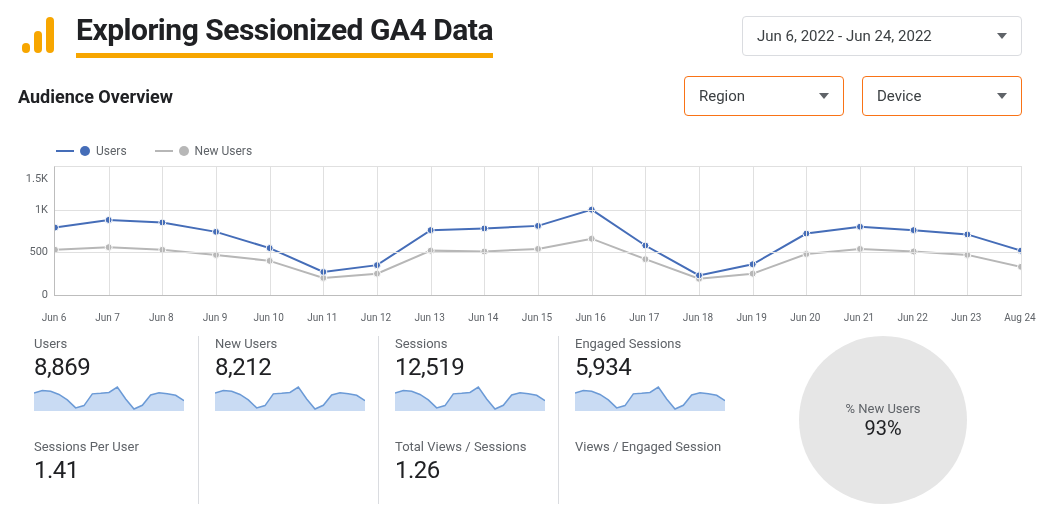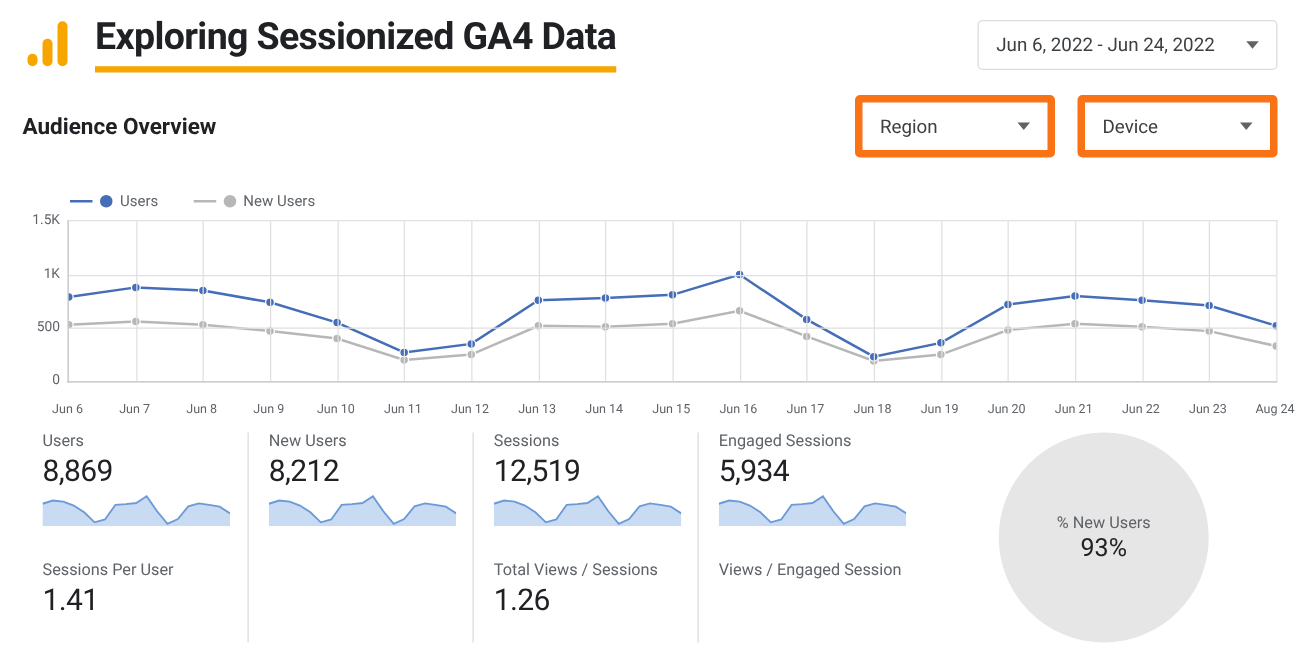--- a/index.html
+++ b/index.html
@@ -39,21 +39,21 @@
     .title-underline {
       height: 5px;
       background: #f7a600;
       width: 100%;
       margin-top: 6px;
     }
     .date-range {
       border: 1px solid #dadce0;
       border-radius: 4px;
       padding: 10px 14px;
-      width: 240px;
+      width: 280px;
       display: flex;
       justify-content: space-between;
       align-items: center;
       font-size: 15px;
       color: #3c4043;
       cursor: pointer;
       margin-top: 2px;
     }
     .second-row {
       display: flex;
@@ -63,21 +63,21 @@
     }
     .subtitle {
       font-size: 18px;
       font-weight: 700;
     }
     .filters {
       display: flex;
       gap: 18px;
     }
     .filter {
-      border: 6px solid #f97316;
+      border: 1px solid #f97316;
       border-radius: 4px;
       padding: 10px 14px;
       width: 160px;
       display: flex;
       justify-content: space-between;
       align-items: center;
       font-size: 15px;
       color: #3c4043;
       cursor: pointer;
     }
@@ -217,21 +217,21 @@
     <span class="leg-dot" id="leg-dot-2" style="background: rgb(183, 183, 183);"></span>
     <span>New Users</span>
   </div>
 </div>
 
 <div class="chart-outer">
   <div class="y-axis" id="y-axis">
       <div class="y-tick" style="top: 128px;">0</div>
       <div class="y-tick" style="top: 85.3333px;">500</div>
       <div class="y-tick" style="top: 42.6667px;">1K</div>
-      <div class="y-tick" style="top: 0px;">1.5K</div>
+      <div class="y-tick" style="top: 12px;">1.5K</div>
     </div>
   <div class="plot" id="plot">
     <svg id="plot-svg" width="100%" height="100%" preserveAspectRatio="none" style="position:absolute;left:0;top:0;" viewBox="0 0 966 128">
         <path d="M0 82.77333333333334 L53.666666666666664 80.21333333333334 L107.33333333333333 82.77333333333334 L161 87.89333333333333 L214.66666666666666 93.86666666666667 L268.33333333333337 110.93333333333334 L322 106.66666666666667 L375.6666666666667 83.62666666666667 L429.3333333333333 84.47999999999999 L483 81.92 L536.6666666666667 71.68 L590.3333333333334 92.16 L644 111.78666666666666 L697.6666666666666 106.66666666666667 L751.3333333333334 87.03999999999999 L805 81.92 L858.6666666666666 84.47999999999999 L912.3333333333333 87.89333333333333 L966 99.84 " fill="none" stroke="#b7b7b7" stroke-width="2"></path>
         <circle cx="0" cy="82.77333333333334" r="3.5" fill="#b7b7b7" stroke="#fff" stroke-width="1"></circle>
         <circle cx="53.666666666666664" cy="80.21333333333334" r="3.5" fill="#b7b7b7" stroke="#fff" stroke-width="1"></circle>
         <circle cx="107.33333333333333" cy="82.77333333333334" r="3.5" fill="#b7b7b7" stroke="#fff" stroke-width="1"></circle>
         <circle cx="161" cy="87.89333333333333" r="3.5" fill="#b7b7b7" stroke="#fff" stroke-width="1"></circle>
         <circle cx="214.66666666666666" cy="93.86666666666667" r="3.5" fill="#b7b7b7" stroke="#fff" stroke-width="1"></circle>
         <circle cx="268.33333333333337" cy="110.93333333333334" r="3.5" fill="#b7b7b7" stroke="#fff" stroke-width="1"></circle>

